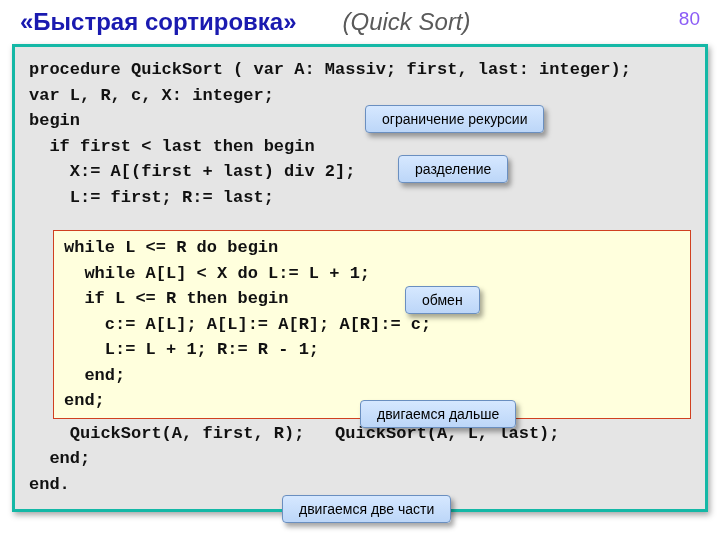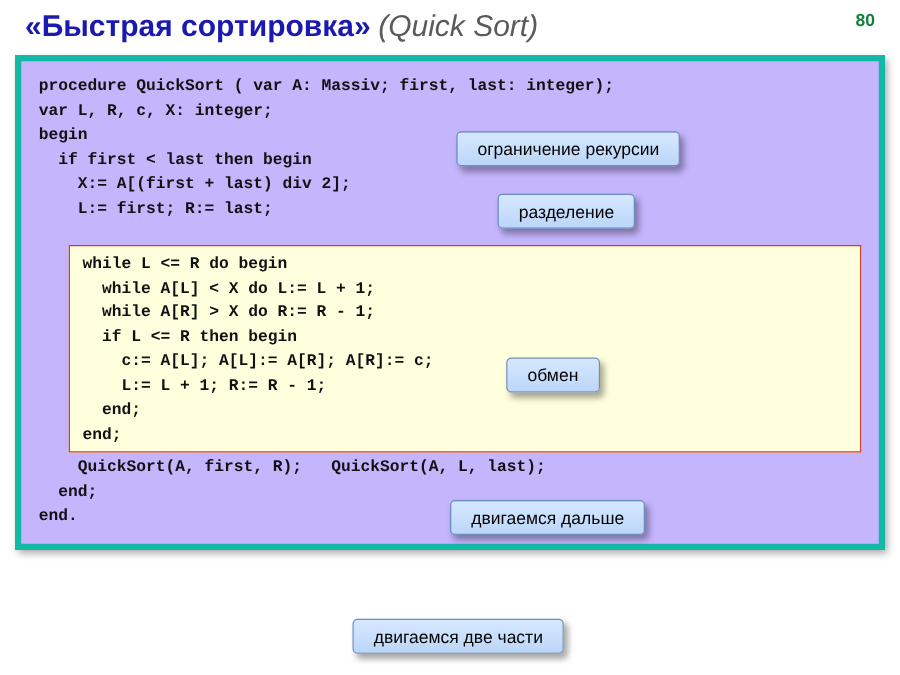--- a/index.html
+++ b/index.html
@@ -9,47 +9,48 @@
     height: 540px;
     background: #fff;
     font-family: Arial, sans-serif;
     position: relative;
     overflow: hidden;
   }
   .header {
     display: flex;
     align-items: center;
     padding: 8px 20px 2px 20px;
+    gap: 40px;
   }
   .title-main {
     font-size: 24px;
     font-weight: bold;
     color: #1a1ab0;
   }
   .title-sub {
     font-size: 24px;
     font-style: italic;
     color: #5a5a5a;
     margin-left: 6px;
   }
   .page-num {
     position: absolute;
     top: 8px;
     right: 20px;
-    font-size: 14px;
-    font-weight: bold;
-    color: #15803d;
+    font-size: 19px;
+    font-weight: normal;
+    color: #8b5cf6;
   }
   .code-block {
     margin: 6px 12px 10px 12px;
-    background: #c4b5fd;
-    border: 5px solid #14b8a6;
+    background: #e5e5e5;
+    border: 3px solid #14b8a6;
     padding: 10px 14px 12px 14px;
     font-family: "Courier New", monospace;
-    font-size: 13px;
+    font-size: 17px;
     font-weight: bold;
     line-height: 1.5;
     color: #111;
     position: relative;
     box-shadow: 2px 3px 6px rgba(0,0,0,0.35);
   }
   .inner-box {
     border: 1.5px solid #d04020;
     background: #ffffdd;
     margin: 20px 0 2px 24px;
@@ -86,21 +87,20 @@
 <div class="code-block">
   <div style="white-space:pre">procedure QuickSort ( var A: Massiv; first, last: integer);</div>
   <div style="white-space:pre">var L, R, c, X: integer;</div>
   <div style="white-space:pre">begin</div>
   <div style="white-space:pre">  if first &lt; last then begin</div>
   <div style="white-space:pre">    X:= A[(first + last) div 2];</div>
   <div style="white-space:pre">    L:= first; R:= last;</div>
   <div class="inner-box">
     <div style="white-space:pre">while L &lt;= R do begin</div>
     <div style="white-space:pre">  while A[L] &lt; X do L:= L + 1;</div>
-    <div style="white-space:pre">  while A[R] &gt; X do R:= R - 1;</div>
     <div style="white-space:pre">  if L &lt;= R then begin</div>
     <div style="white-space:pre">    c:= A[L]; A[L]:= A[R]; A[R]:= c;</div>
     <div style="white-space:pre">    L:= L + 1; R:= R - 1;</div>
     <div style="white-space:pre">  end;</div>
     <div style="white-space:pre">end;</div>
   </div>
   <div style="white-space:pre">    QuickSort(A, first, R);   QuickSort(A, L, last);</div>
   <div style="white-space:pre">  end;</div>
   <div style="white-space:pre">end.</div>
 </div>

